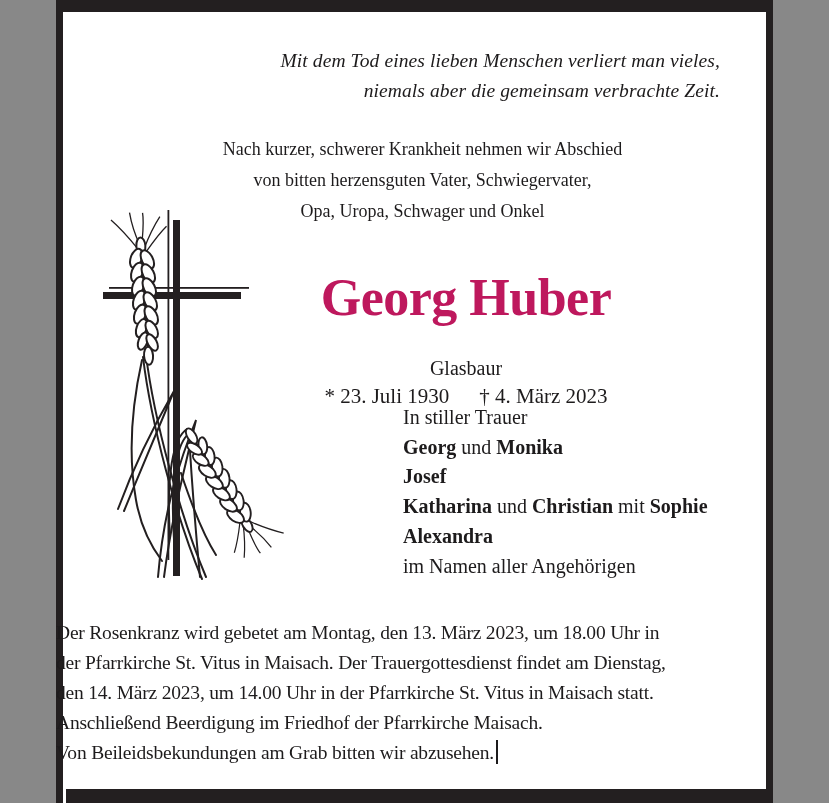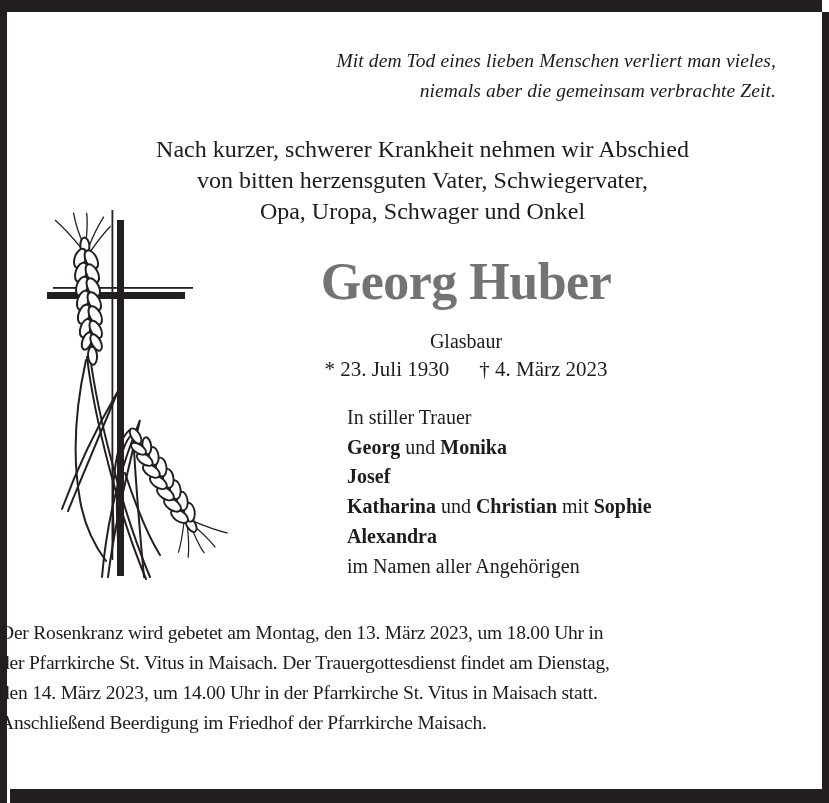--- a/index.html
+++ b/index.html
@@ -1,39 +1,39 @@
 <!DOCTYPE html>
 <html><head>
 <meta charset="utf-8">
 <style>
   html,body{margin:0;padding:0;background:#888;}
   .page{
-    position:relative;width:829px;height:803px;background:#ffffff;
+    position:relative;width:717px;height:803px;background:#ffffff;
     font-family:"Liberation Serif","DejaVu Serif",serif;color:#1d1b1c;
     overflow:hidden;margin:0 auto;
   }
   
   .frame{position:absolute;background:#231f20;}
   .frame-top{left:0;top:0;width:822px;height:12px;}
   .frame-right{right:0;top:12px;width:7px;bottom:0;}
   .frame-bottom{left:10px;right:0;bottom:0;height:14px;}
   .frame-left{left:0;top:0;width:7px;height:100%;}
 
   .epigraph{
     position:absolute;top:46px;right:53px;text-align:right;
     font-style:italic;font-size:19.5px;line-height:30px;letter-spacing:.1px;
   }
   .intro{
     position:absolute;top:134px;left:16px;right:0;text-align:center;
-    font-size:24px;line-height:31px;
+    font-size:18px;line-height:31px;
   }
-  .name-block{position:absolute;left:103px;right:0;text-align:center;}
+  .name-block{position:absolute;left:103px;right:0;text-align:center;margin-top:27px;}
   .deceased-name{
     top:252px;font-size:52px;font-weight:700;letter-spacing:-.5px;line-height:1.15;
-    margin:0;color:#737373;
+    margin:16px;color:#be185d;
   }
   .house-name{top:330px;font-size:20px;}
   .dates{top:357px;font-size:21px;}
   .dates .death{margin-left:30px;text-align:right;}
 
   .mourners{position:absolute;left:347px;top:403px;font-size:20px;line-height:29.7px;}
   .mourners .b{font-weight:700;text-align:center;}
 
   .funeral{
     position:absolute;top:618px;left:0;right:0;text-align:left;
@@ -79,20 +79,21 @@
     <div><span class="b">Katharina</span><span> und </span><span class="b">Christian</span><span> mit </span><span class="b">Sophie</span></div>
     <div><span class="b">Alexandra</span></div>
     <div>im Namen aller Angehörigen</div>
   </div>
 
   <div class="funeral">
     <div>Der Rosenkranz wird gebetet am Montag, den 13. März 2023, um 18.00 Uhr in</div>
     <div>der Pfarrkirche St. Vitus in Maisach. Der Trauergottesdienst findet am Dienstag,</div>
     <div>den 14. März 2023, um 14.00 Uhr in der Pfarrkirche St. Vitus in Maisach statt.</div>
     <div>Anschließend Beerdigung im Friedhof der Pfarrkirche Maisach.</div>
+    <div><span>Von Beileidsbekundungen am Grab bitten wir abzusehen.</span><span class="caret"></span></div>
   </div>
 
   <svg class="art" width="230" height="380" viewBox="0 0 230 380">
     <defs>
       <g id="wheat-ear">
 
         <g stroke="#231f20" stroke-width="1.3" fill="none">
           <path d="M-3,1 C-12,-12 -20,-22 -28,-30"></path>
           <path d="M-1,-3 C-6,-16 -8,-26 -9,-36"></path>
           <path d="M1,-3 C3,-16 5,-26 4,-35"></path>

